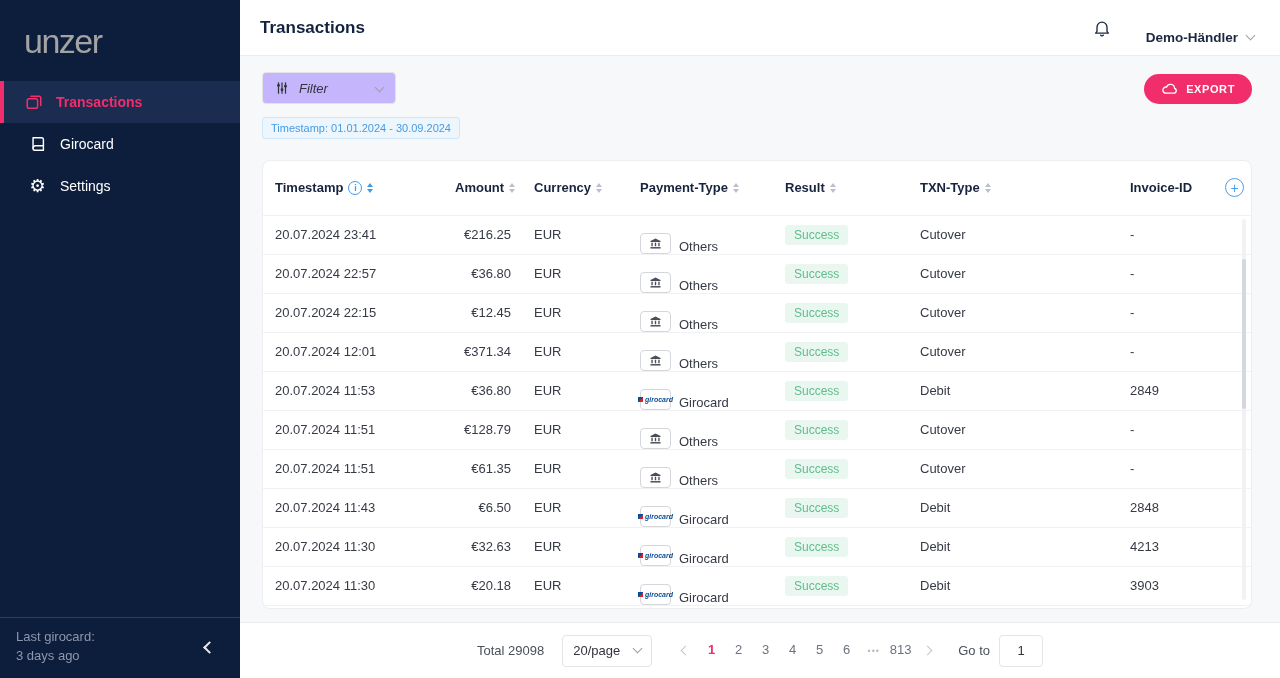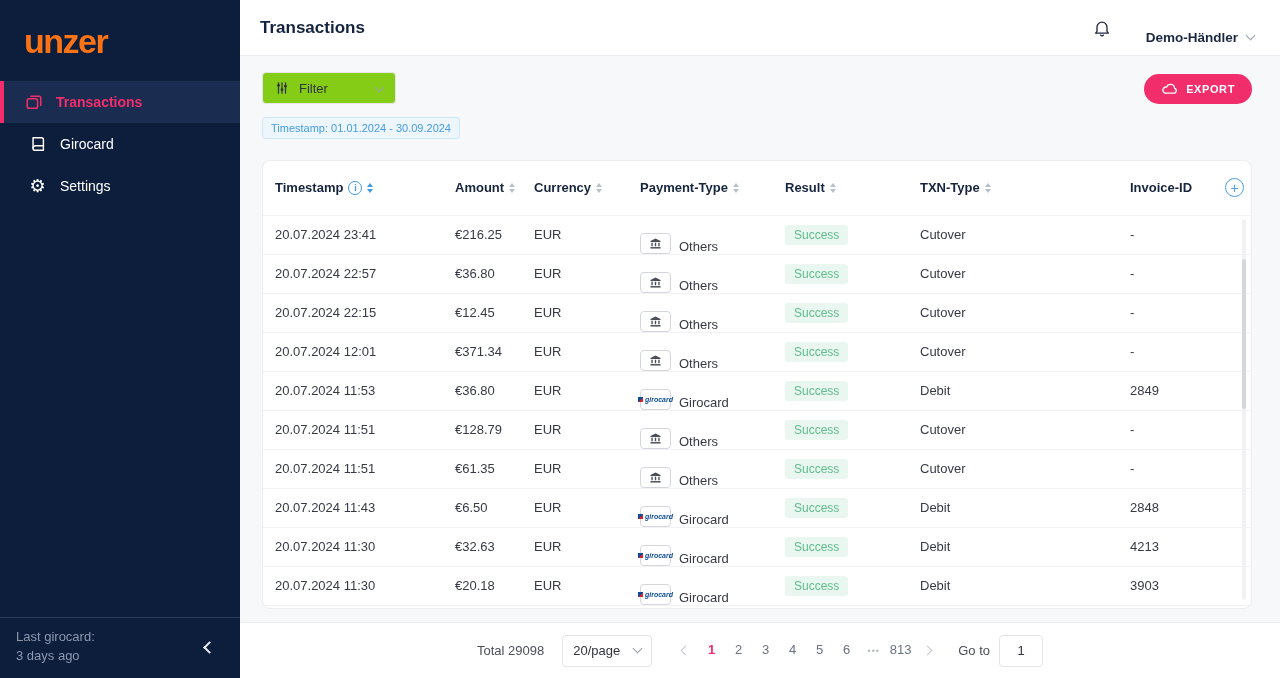--- a/index.html
+++ b/index.html
@@ -1,21 +1,21 @@
 <!DOCTYPE html>
 <html><head>
 <meta charset="utf-8">
 <style>
   * { margin:0; padding:0; box-sizing:border-box; }
   html,body { width:1280px; height:678px; overflow:hidden; font-family:"Liberation Sans", sans-serif; background:#fff; }
   .app { display:flex; width:1280px; height:678px; }
 
   
   .sidebar { width:240px; background:#0d1e3d; color:#fff; display:flex; flex-direction:column; flex-shrink:0; }
-  .logo { padding:22px 24px 20px 24px; font-size:34px; font-weight:bold; letter-spacing:-1.5px; color:#f97316; }
+  .logo { padding:22px 24px 20px 24px; font-size:34px; font-weight:normal; letter-spacing:-1.5px; color:#a3a3a3; }
   .nav { display:flex; flex-direction:column; }
   .nav-item { height:42px; display:flex; align-items:center; gap:13px; padding-left:24px; color:#fff; font-size:14px; cursor:pointer; border-left:4px solid transparent; }
   .nav-item.active { background:#1a2c50; border-left-color:#f22d6b; color:#f22d6b; font-weight:bold; padding-left:20px; }
   .nav-ico { width:19px; height:19px; display:inline-flex; align-items:center; justify-content:center; }
   .nav-ico svg { width:18px; height:18px; }
   .gear-glyph { font-size:18px; line-height:1; }
   .sidebar-footer { margin-top:auto; border-top:1px solid rgba(255,255,255,.14); padding:10px 18px 12px 16px; display:flex; align-items:center; justify-content:space-between; }
   .updated { color:#8d97ad; font-size:13px; line-height:1.45; }
   .collapse-chev { width:9px; height:9px; border-left:2px solid #e8ebf1; border-bottom:2px solid #e8ebf1; transform:rotate(45deg); cursor:pointer; margin-right:8px; }
 
@@ -23,35 +23,35 @@
   .main { flex:1; display:flex; flex-direction:column; background:#f7f8f9; min-width:0; }
   .topbar { height:56px; background:#fff; border-bottom:1px solid #ececf0; display:flex; align-items:center; justify-content:space-between; padding:0 26px 0 20px; flex-shrink:0; }
   .page-title { font-size:17px; font-weight:bold; color:#13233f; }
   .topbar-right { display:flex; align-items:center; gap:34px; }
   .bell { width:20px; height:20px; cursor:pointer; }
   .merchant { display:flex; align-items:center; gap:9px; cursor:pointer; font-size:13.5px; font-weight:bold; color:#1b2840;margin-top:20px; }
   .chev-down { width:7px; height:7px; border-right:1.6px solid #9aa1ad; border-bottom:1.6px solid #9aa1ad; transform:rotate(45deg); margin-top:-4px; }
 
   .content { padding:16px 28px 0 22px; flex:1; }
   .toolbar-row { display:flex; justify-content:space-between; align-items:flex-start; }
-  .filter-btn { width:134px; height:32px; background:#84cc16; border:1px solid #e3e4e8; border-radius:4px; display:flex; align-items:center; gap:10px; padding:4px 12px; font-size:13px; color:#32333c; cursor:pointer; font-family:inherit; }
+  .filter-btn { width:134px; height:32px; background:#c4b5fd; border:1px solid #e3e4e8; border-radius:4px; display:flex; align-items:center; gap:10px; padding:4px 12px; font-size:13px; color:#32333c; cursor:pointer; font-family:inherit;font-style:italic; }
   .filter-btn .chev-down { margin-left:auto; margin-top:-2px; }
   .filter-ico { width:14px; height:14px; }
   .filter-tag { margin-top:13px; display:inline-block; background:#edf6fd; border:1px solid #cfe6f8; color:#459be4; font-size:11px; padding:4px 8px; border-radius:3px; }
   .export-btn { height:30px; border:none; border-radius:15px; background:#f22d6b; color:#fff; font-weight:bold; font-size:11px; letter-spacing:.6px; display:flex; align-items:center; gap:8px; padding:0 17px; cursor:pointer; margin-top:2px; font-family:inherit; }
   .export-btn svg { width:17px; height:14px; }
 
   
   .table-card { margin-top:21px; background:#fff; border:1px solid #eeeef1; border-radius:8px; height:449px; overflow:hidden; position:relative; }
   table { width:100%; border-collapse:collapse; table-layout:fixed; }
   th { height:54px; font-size:13px; font-weight:bold; color:#16243e; text-align:left; padding-left:12px; vertical-align:middle; cursor:pointer; }
   .th-inner { display:inline-flex; align-items:center; gap:5px; }
   .th-amt { text-align:right; padding-right:4px; }
   td { height:38px; font-size:13px; color:#363a45; border-top:1px solid #f2f2f4; padding-left:12px; vertical-align:middle; }
-  .c-amt { text-align:left; padding-right:4px; }
+  .c-amt { text-align:right; padding-right:4px; }
   .c-cur, th.th-cur { padding-left:19px; }
   .c-pay { display:flex; align-items:flex-end; gap:8px; height:38px; }
   .sort { display:inline-flex; flex-direction:column; gap:2px; }
   .sort i { display:block; width:0; height:0; border-left:3.5px solid transparent; border-right:3.5px solid transparent; }
   .sort .up { border-bottom:4px solid #b9c0cc; }
   .sort .dn { border-top:4px solid #b9c0cc; }
   .sort.active .up { border-bottom-color:#3f9be6; }
   .sort.active .dn { border-top-color:#3f9be6; }
   .info-ico { width:14px; height:14px; border:1.3px solid #3f9be6; border-radius:50%; color:#3f9be6; font-size:9px; font-weight:bold; display:inline-flex; align-items:center; justify-content:center; cursor:pointer; font-style:normal; }
   .plus-ico { width:19px; height:19px; border:1.4px solid #4aa0e8; border-radius:50%; color:#4aa0e8; font-size:14px; display:inline-flex; align-items:center; justify-content:center; cursor:pointer; font-weight:normal; }

